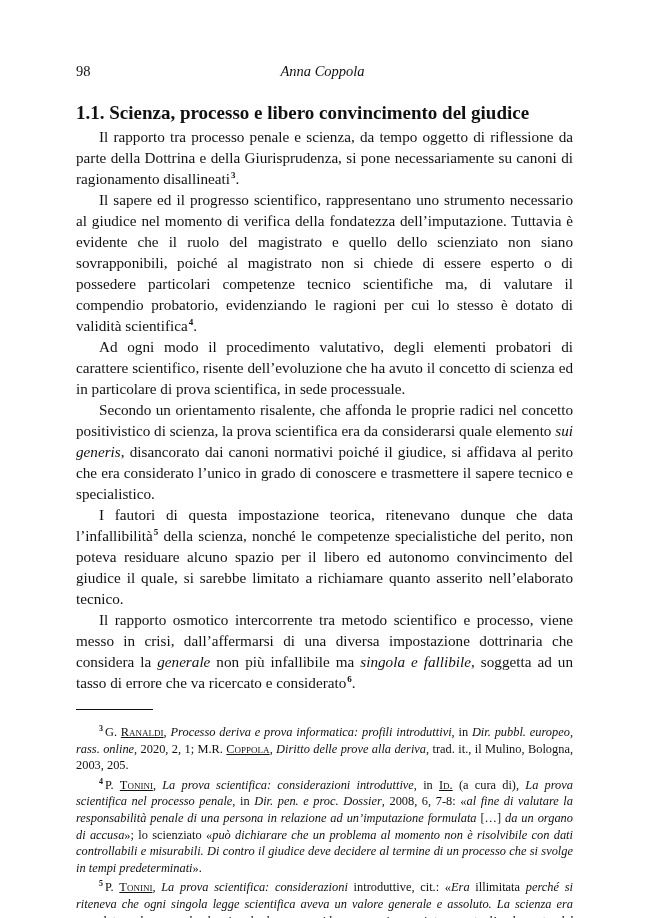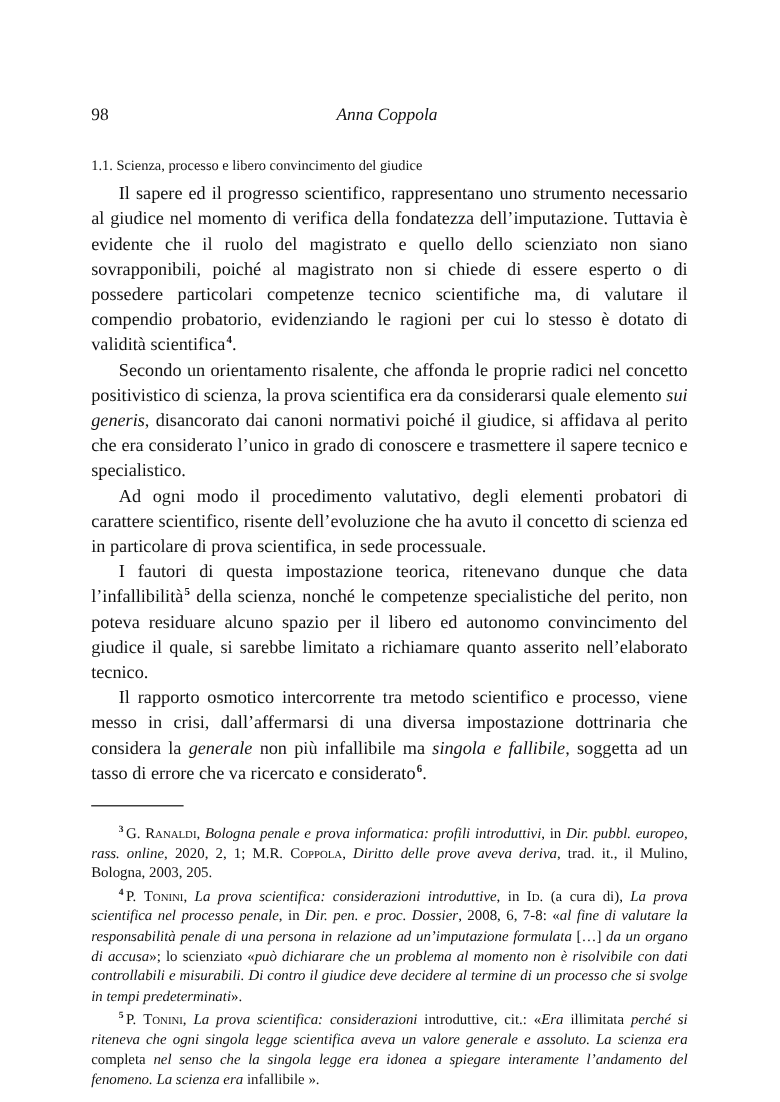--- a/index.html
+++ b/index.html
@@ -4,66 +4,67 @@
   <style>
     html, body { margin: 0; padding: 0; background: #ffffff; }
     body { width: 650px; height: 918px; position: relative; overflow: hidden; }
     .page {
       position: absolute; left: 76px; top: 60px; width: 497px;
       font-family: "Liberation Serif", "DejaVu Serif", serif;
       color: #111111;
     }
     .running-head {
       position: relative; height: 22px;
-      font-size: 14.5px; line-height: 22px; margin-top: 25px;
+      font-size: 14.5px; line-height: 22px;
     }
     .running-head .page-num { position: absolute; left: 0; top: 0; }
     .running-head .author { position: absolute; left: 0; right: 4px; text-align: center; font-style: italic; }
     .section-title {
       margin: 20px 0 0 0;
-      font-size: 12px; font-weight: normal; line-height: 22px;
+      font-size: 19px; font-weight: bold; line-height: 22px;
     }
     .body-text { margin-top: 2px; }
     .para {
       margin: 0; font-size: 15.2px; line-height: 21px;
       text-align: justify; text-indent: 23px;
       hyphens: manual;
     }
     sup.fnref { font-size: 9px; font-weight: bold; vertical-align: super; line-height: 0; margin-left: 1px; }
     .fn-rule {
       width: 77px; height: 0; border-top: 1px solid #111; margin: 16px 0 14px 0;
     }
     .footnote {
       margin: 0 0 3px 0; font-size: 12.4px; line-height: 16.6px;
       text-align: justify; text-indent: 23px;
     }
     .footnote sup { font-size: 8px; font-weight: bold; vertical-align: super; line-height: 0; margin-right: 2px; }
-    .sc { font-variant: small-caps; }
+    .sc { font-variant: small-caps; text-decoration: underline; }
     i { font-style: italic; }
   </style>
 </head>
 <body>
 
 <div class="page">
   <div class="running-head">
     <span class="page-num">98</span>
     <span class="author">Anna Coppola</span>
   </div>
 
   <h2 class="section-title">1.1. Scienza, processo e libero convincimento del giudice</h2>
 
   <div class="body-text">
+    <p class="para">Il rapporto tra processo penale e scienza, da tempo oggetto di riflessione da par­te della Dottrina e della Giurisprudenza, si pone necessariamente su canoni di ra­gionamento disallineati<sup class="fnref">3</sup>.</p>
     <p class="para">Il sapere ed il progresso scientifico, rappresentano uno strumento necessario al giudice nel momento di verifica della fondatezza dell’imputazione. Tuttavia è evi­dente che il ruolo del magistrato e quello dello scienziato non siano sovrapponibili, poiché al magistrato non si chiede di essere esperto o di possedere particolari com­petenze tecnico scientifiche ma, di valutare il compendio probatorio, evidenziando le ragioni per cui lo stesso è dotato di validità scientifica<sup class="fnref">4</sup>.</p>
+    <p class="para">Ad ogni modo il procedimento valutativo, degli elementi probatori di carattere scientifico, risente dell’evoluzione che ha avuto il concetto di scienza ed in partico­lare di prova scientifica, in sede processuale.</p>
     <p class="para">Secondo un orientamento risalente, che affonda le proprie radici nel concetto posi­tivistico di scienza, la prova scientifica era da considerarsi quale elemento <i>sui generis</i>, disancorato dai canoni normativi poiché il giudice, si affidava al perito che era conside­rato l’unico in grado di conoscere e trasmettere il sapere tecnico e specialistico.</p>
-    <p class="para">Ad ogni modo il procedimento valutativo, degli elementi probatori di carattere scientifico, risente dell’evoluzione che ha avuto il concetto di scienza ed in partico­lare di prova scientifica, in sede processuale.</p>
     <p class="para">I fautori di questa impostazione teorica, ritenevano dunque che data l’infallibi­lità<sup class="fnref">5</sup> della scienza, nonché le competenze specialistiche del perito, non poteva resi­duare alcuno spazio per il libero ed autonomo convincimento del giudice il quale, si sarebbe limitato a richiamare quanto asserito nell’elaborato tecnico.</p>
     <p class="para">Il rapporto osmotico intercorrente tra metodo scientifico e processo, viene mes­so in crisi, dall’affermarsi di una diversa impostazione dottrinaria che considera la <i>generale</i> non più infallibile ma <i>singola e fallibile</i>, soggetta ad un tasso di errore che va ricercato e considerato<sup class="fnref">6</sup>.</p>
   </div>
 
   <div class="fn-rule"></div>
 
   <div class="footnotes">
-    <p class="footnote"><sup>3</sup>G. <span class="sc">Ranaldi</span>, <i>Bologna penale e prova informatica: profili introduttivi</i>, in <i>Dir. pubbl. europeo, rass. online</i>, 2020, 2, 1; M.R. <span class="sc">Coppola</span>, <i>Diritto delle prove aveva deriva</i>, trad. it., il Mulino, Bologna, 2003, 205.</p>
+    <p class="footnote"><sup>3</sup>G. <span class="sc">Ranaldi</span>, <i>Processo deriva e prova informatica: profili introduttivi</i>, in <i>Dir. pubbl. europeo, rass. online</i>, 2020, 2, 1; M.R. <span class="sc">Coppola</span>, <i>Diritto delle prove alla deriva</i>, trad. it., il Mulino, Bologna, 2003, 205.</p>
     <p class="footnote"><sup>4</sup>P. <span class="sc">Tonini</span>, <i>La prova scientifica: considerazioni introduttive</i>, in <span class="sc">Id.</span> (a cura di), <i>La prova scientifica nel processo penale</i>, in <i>Dir. pen. e proc. Dossier</i>, 2008, 6, 7-8: «<i>al fine di valutare la responsabilità pe­nale di una persona in relazione ad un’imputazione formulata</i> […] <i>da un organo di accusa</i>»; lo scien­ziato «<i>può dichiarare che un problema al momento non è risolvibile con dati controllabili e misurabili. Di contro il giudice deve decidere al termine di un processo che si svolge in tempi predeterminati</i>».</p>
     <p class="footnote"><sup>5</sup>P. <span class="sc">Tonini</span>, <i>La prova scientifica: considerazioni</i> introduttive, cit.: «<i>Era</i> illimitata <i>perché si ritene­va che ogni singola legge scientifica aveva un valore generale e assoluto. La scienza era</i> completa <i>nel senso che la singola legge era idonea a spiegare interamente l’andamento del fenomeno. La scienza era</i> infallibile ».</p>
 
   </div>
 </div>
 
 </body></html>

